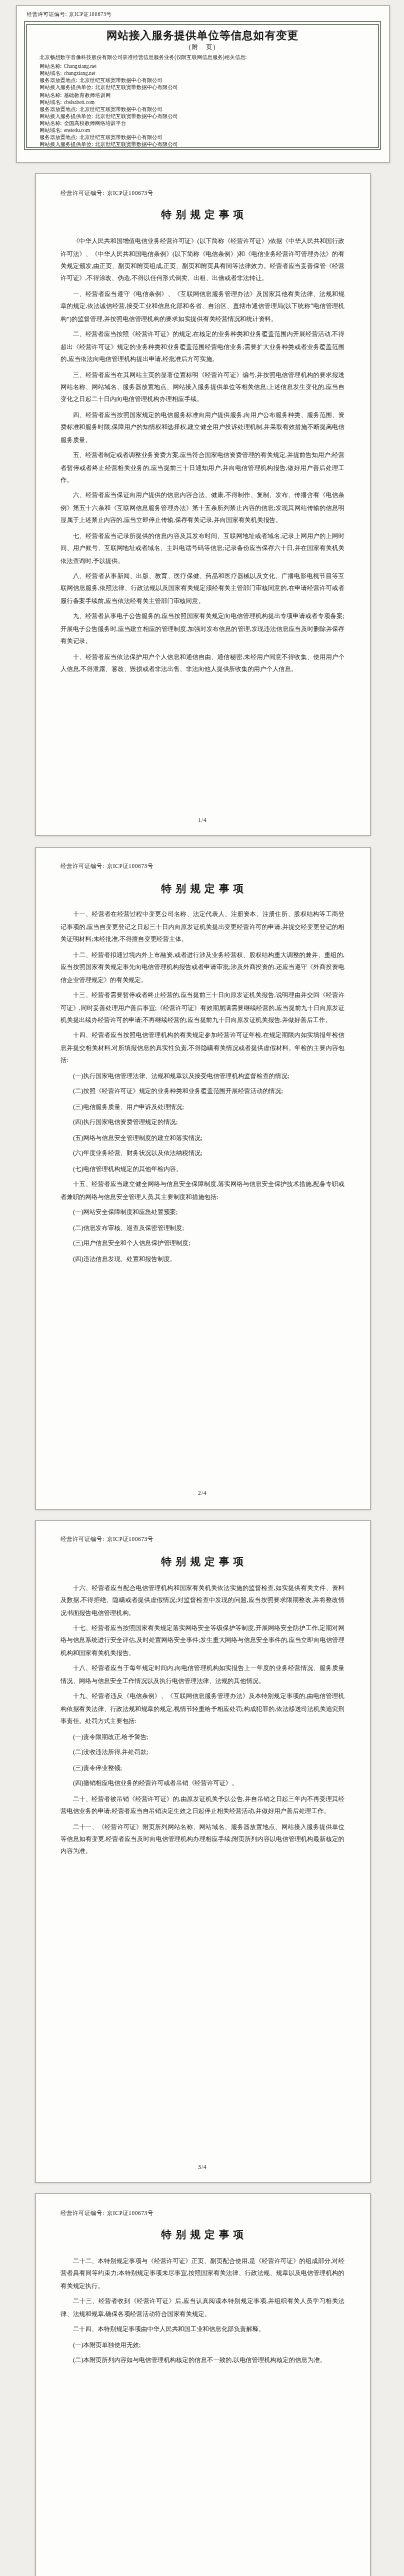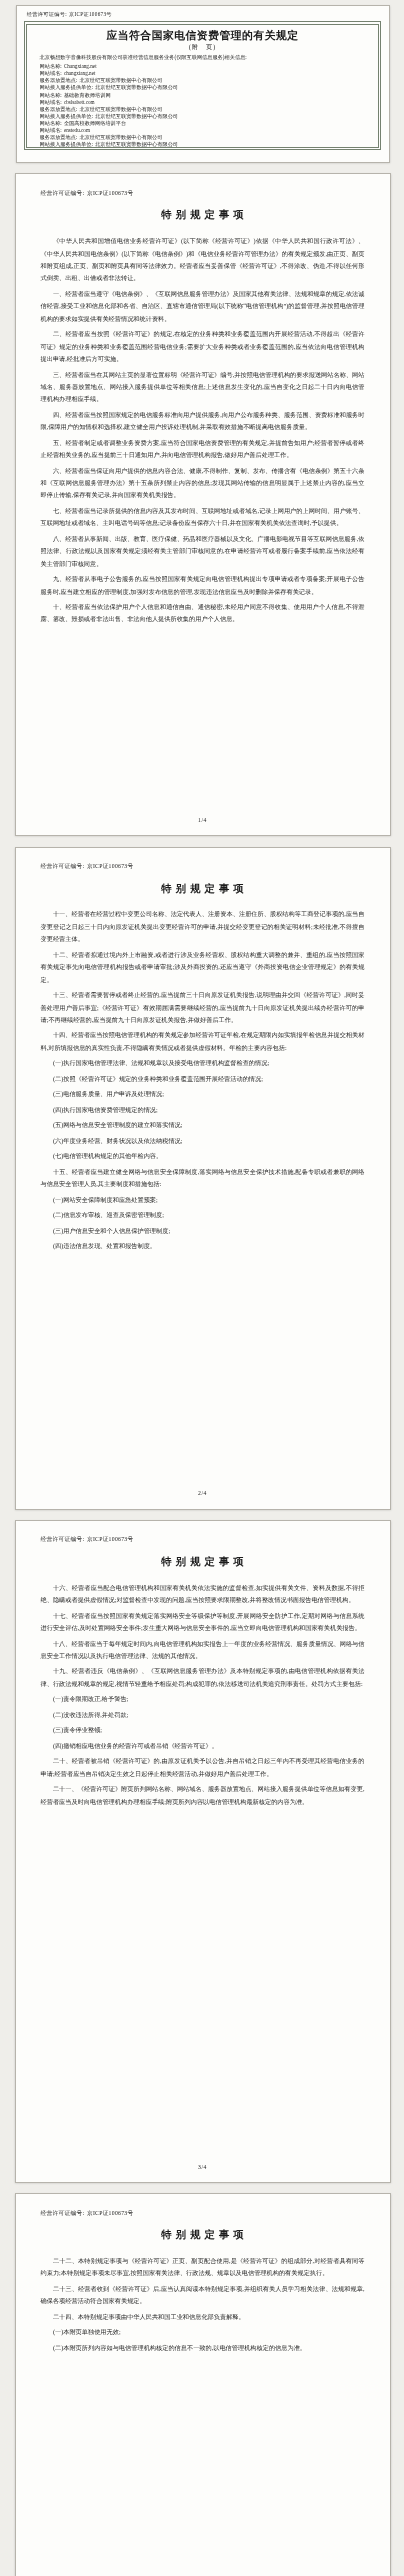--- a/index.html
+++ b/index.html
@@ -30,21 +30,21 @@
   .cert-frame-inner { border:0.5px solid #74816f; height:100%; padding:4.1px 12.4px 2.1px; }
   .cert-title {
     text-align:center; font-size:10.8px; font-weight:bold;
     letter-spacing:0.5px; line-height:13.4px;
   }
   .cert-sub { text-align:center; font-size:6.2px; line-height:8.8px; margin:1px 0 2.6px; letter-spacing:1px; }
   .cert-intro { font-size:5.2px; line-height:7.2px; margin-bottom:1.5px; }
   .cert-row { font-size:5.2px; line-height:7.1px; white-space:nowrap; overflow:hidden; }
   .cert-row .lbl { margin-right:2.1px; }
   
-  .prov { width:376px; height:663px; padding:14.4px 25px 31px; }
+  .prov { width:336px; height:663px; padding:14.4px 25px 31px; }
   .prov-no { font-size:5.7px; line-height:8.2px; margin-bottom:11.3px; letter-spacing:0.3px; }
   .prov-no .num { margin-left:2.6px; }
   .prov-title {
     text-align:center; font-size:10.3px; font-weight:bold;
     letter-spacing:4.1px; line-height:14.4px; margin-bottom:12.4px;
     text-indent:4.1px; 
   }
   .prov-body p {
     font-size:6.2px; line-height:2.0;
     text-align:justify; text-indent:2em;
@@ -59,21 +59,21 @@
 <body>
 
 <div class="canvas">
 
   <section class="page cert">
     <div class="cert-no">
       <span>经营许可证编号:</span><span class="num">京ICP证100673号</span>
     </div>
     <div class="cert-frame">
       <div class="cert-frame-inner">
-        <h1 class="cert-title">应当符合国家电信资费管理的有关规定</h1>
+        <h1 class="cert-title">网站接入服务提供单位等信息如有变更</h1>
         <div class="cert-sub">(附　页)</div>
         <p class="cert-intro">北京畅想数字音像科技股份有限公司获准经营信息服务业务(仅限互联网信息服务)相关信息:</p>
         <div class="cert-rows">
 
         <div class="cert-row">
               <span class="lbl">网站名称:</span><span class="val">Changxiang.net</span>
             </div>
             <div class="cert-row">
               <span class="lbl">网站域名:</span><span class="val">changxiang.net</span>
             </div>

